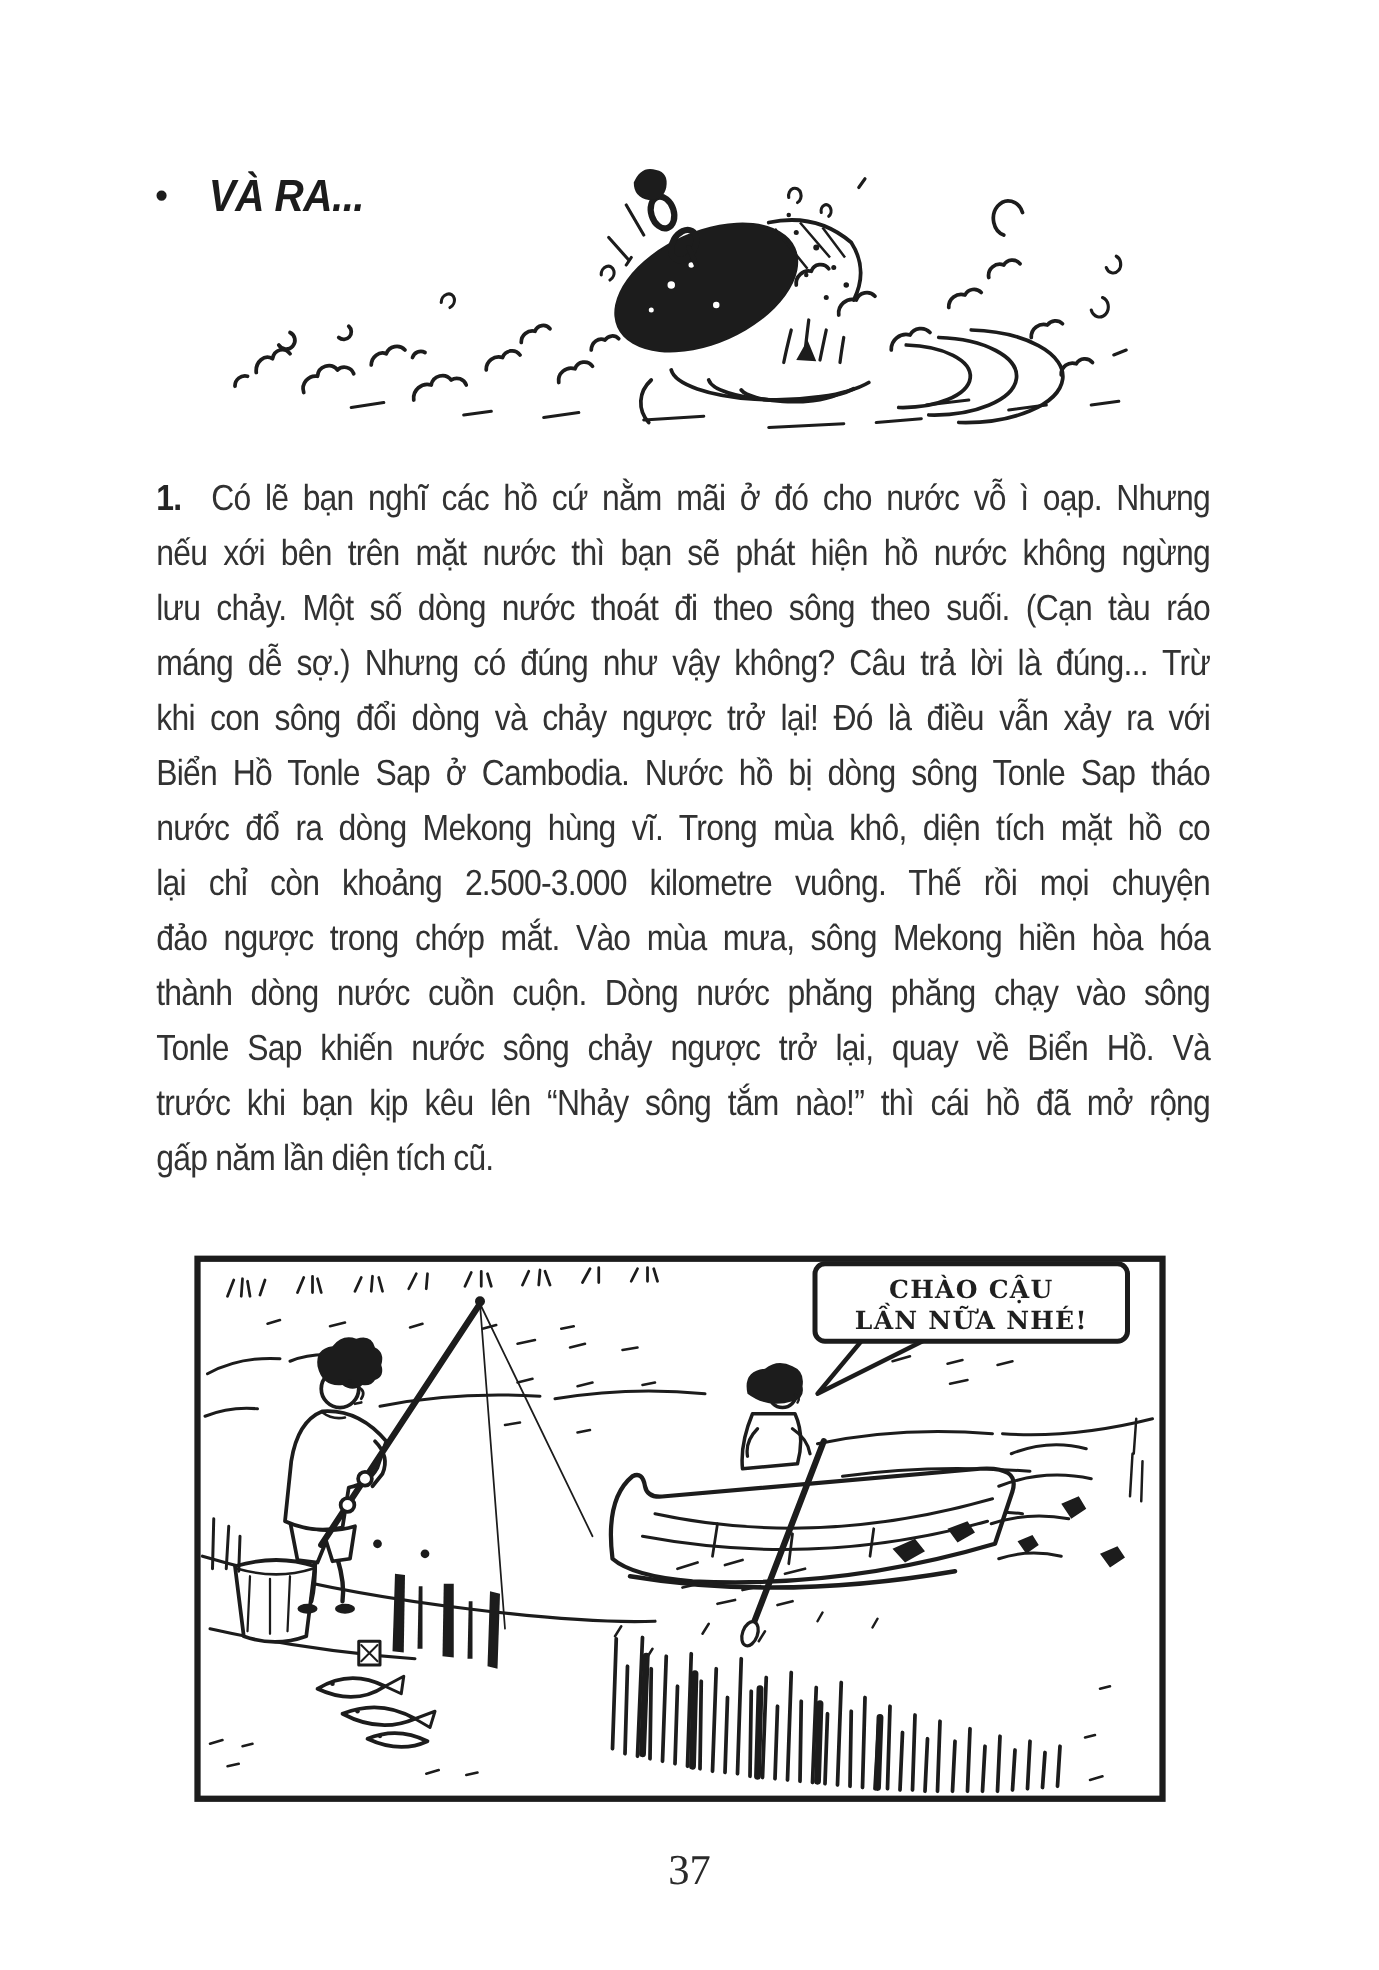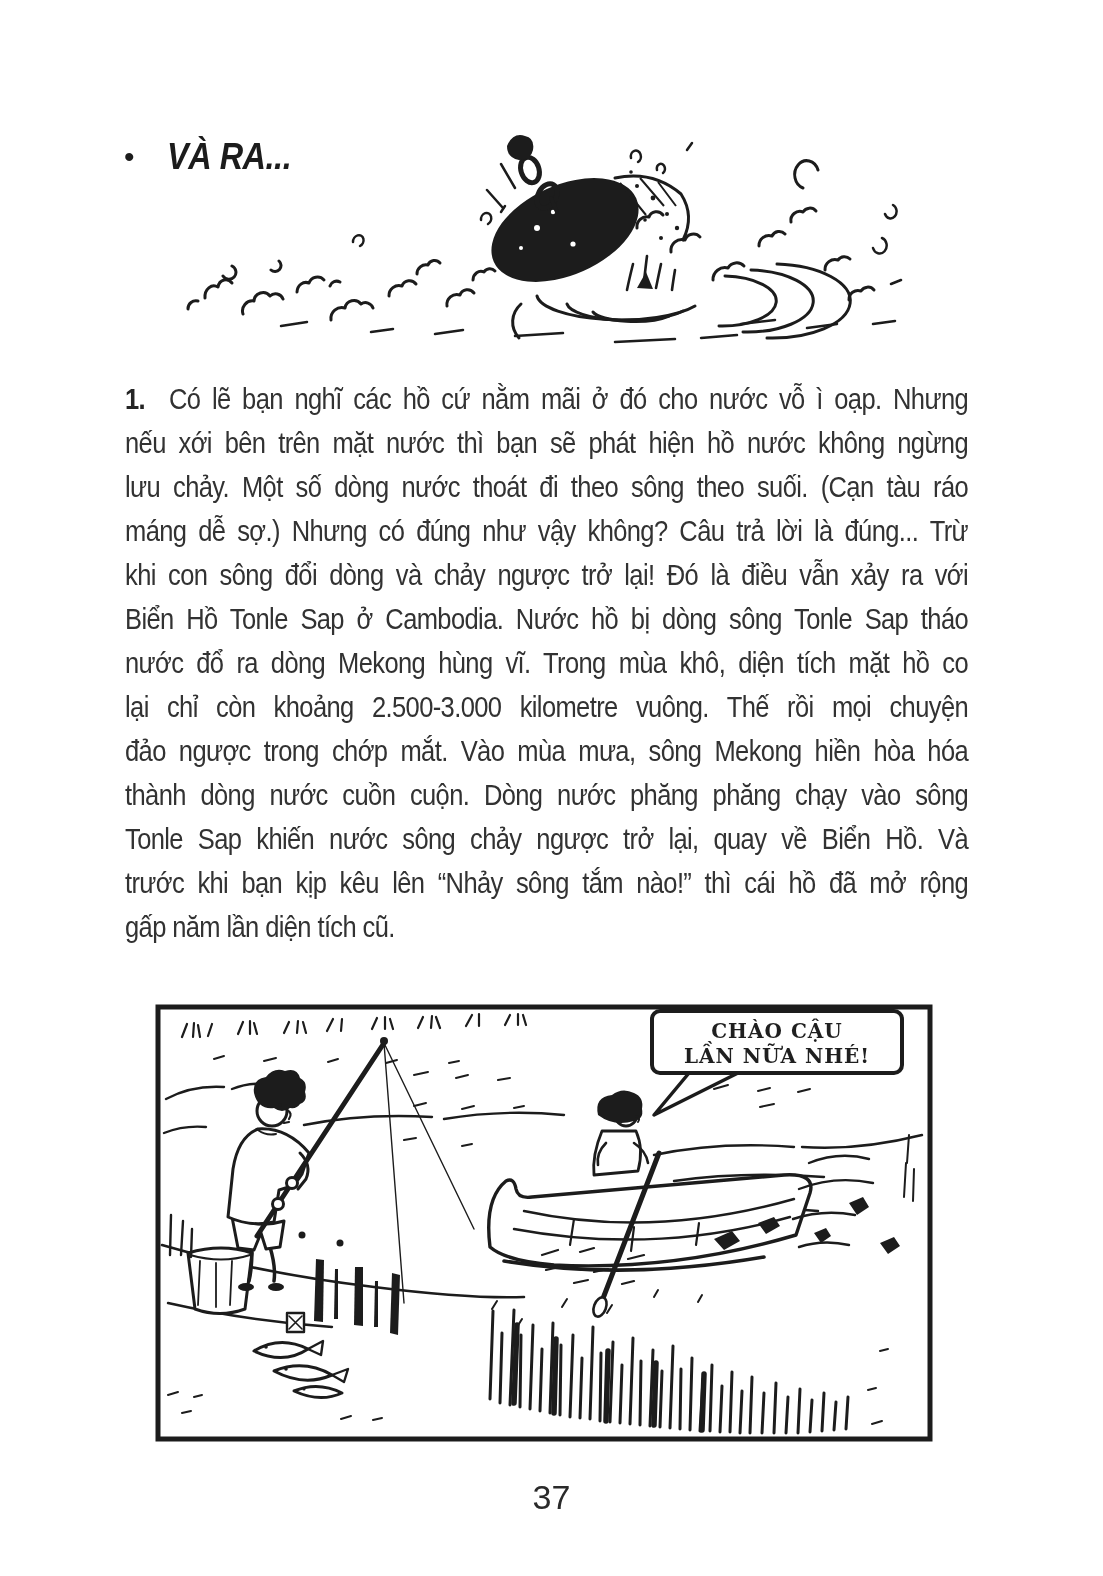--- a/index.html
+++ b/index.html
@@ -30,21 +30,21 @@
   .pnum{font-weight:bold;margin-right:14px;color:#242424;}
   
   .comic{position:absolute;left:154px;top:1003px;}
   .bubble-text{
     font-family:"DejaVu Serif","Liberation Serif",serif;
     font-weight:bold;font-size:20px;letter-spacing:1px;fill:#1f1f1f;
   }
   
   .page-number{
     position:absolute;left:0;top:1478px;width:1103px;text-align:center;
-    font-family:Liberation Sans, sans-serif;font-size:34px;color:#2a2a2a;
+    font-family:Liberation Serif, serif;font-size:34px;color:#2a2a2a;
   }
 </style>
 </head>
 <body>
 
 <div class="page">
 
   <div class="heading-row">
     <span class="bullet">•</span>
     <span class="heading-label">VÀ RA...</span>

